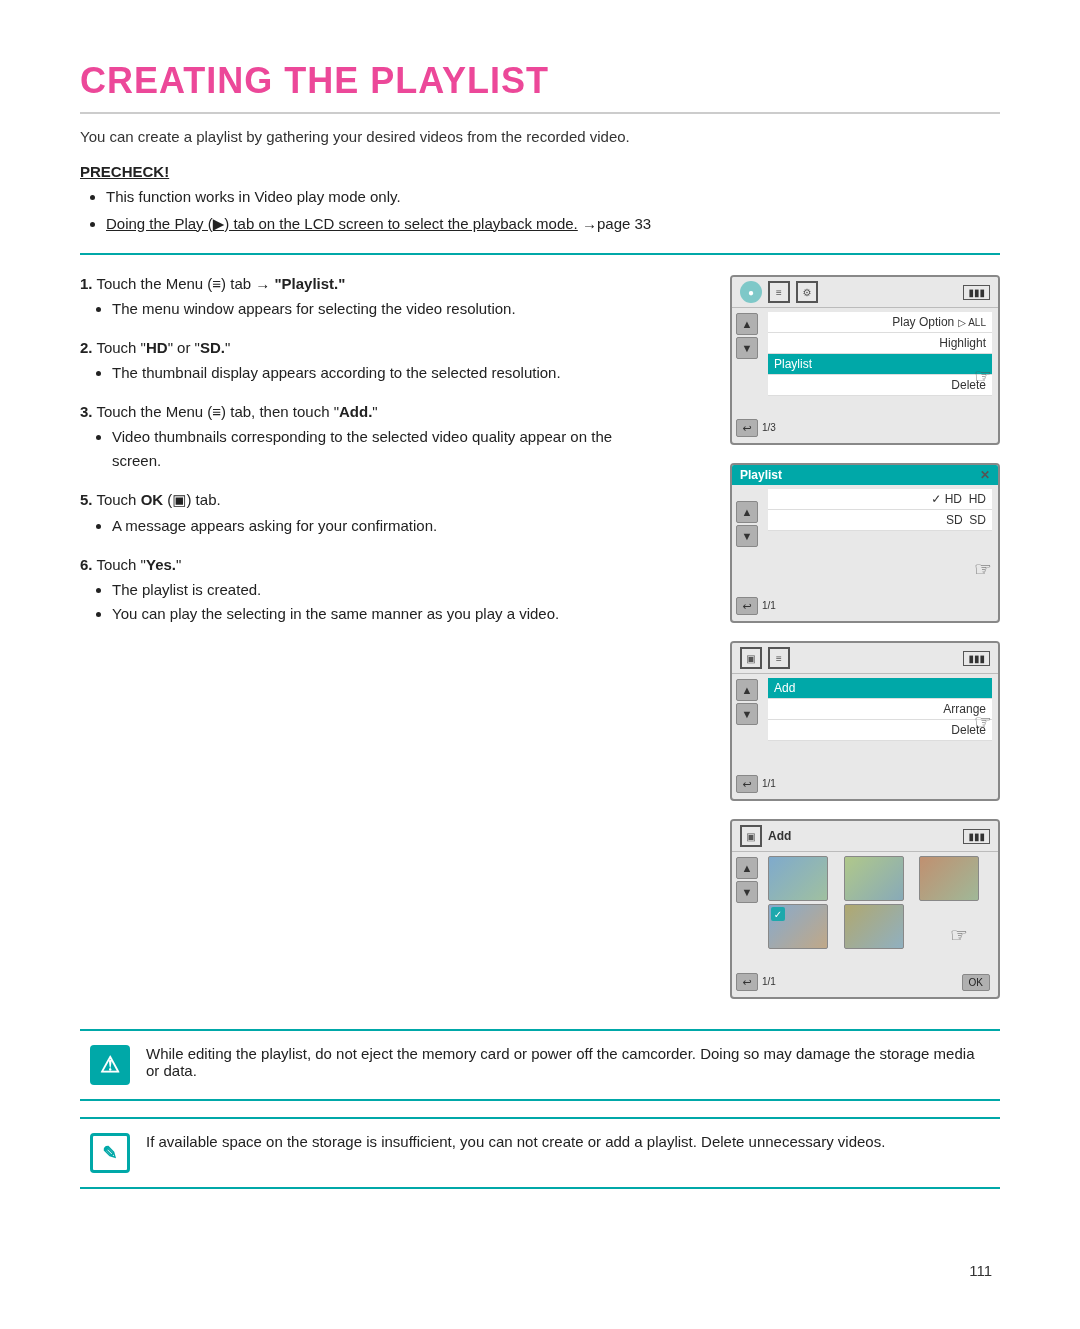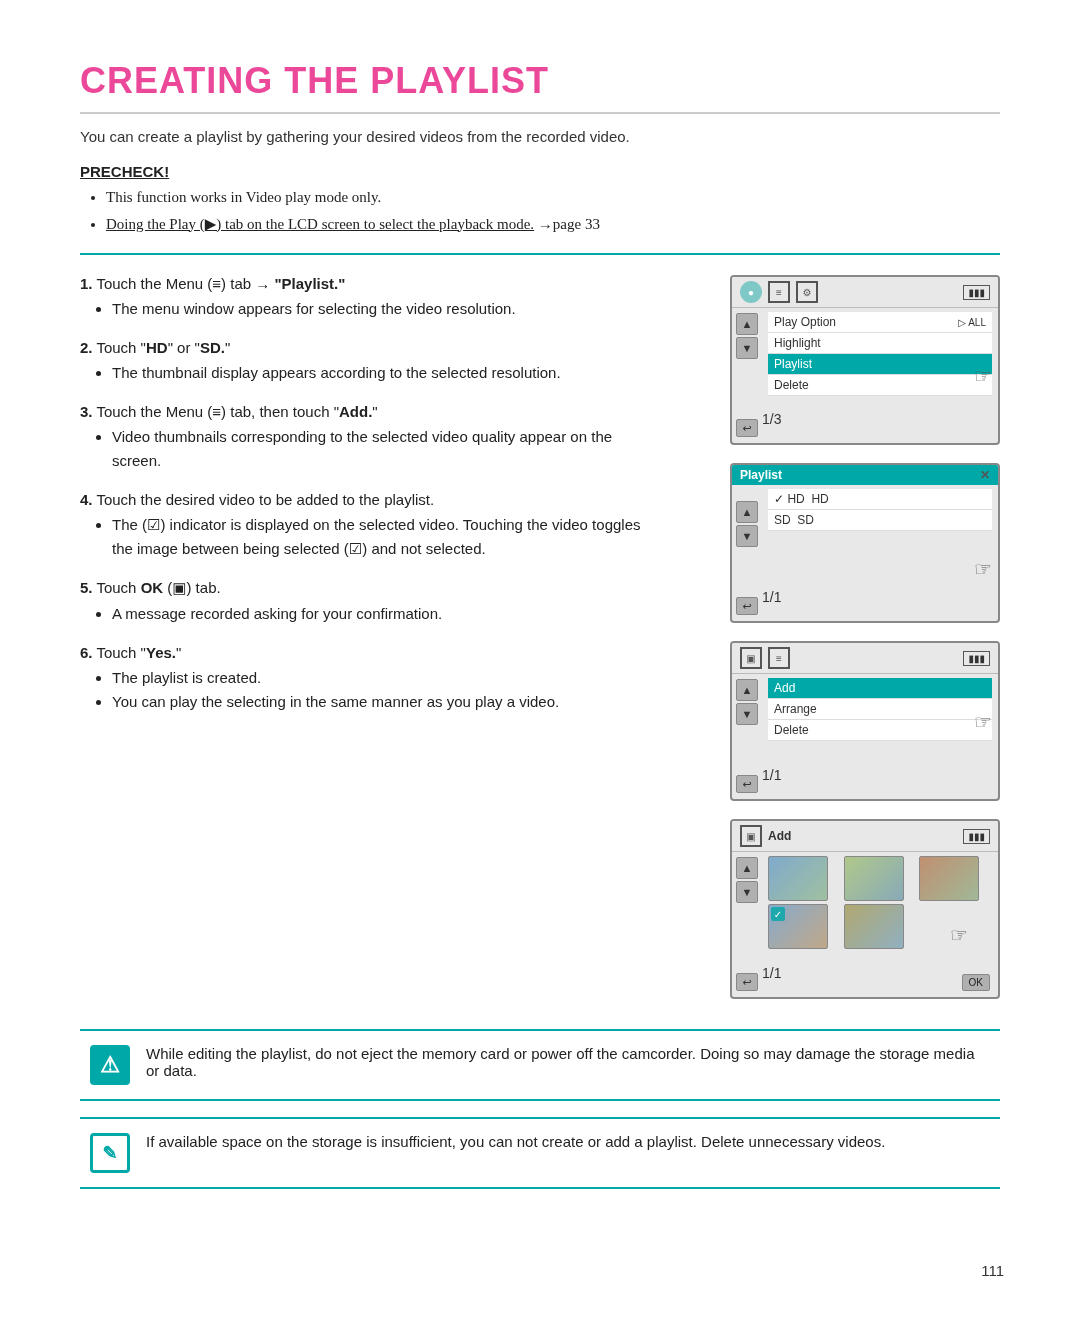--- a/index.html
+++ b/index.html
@@ -39,21 +39,20 @@
       list-style: disc;
       padding-left: 26px;
       margin-bottom: 20px;
       border-bottom: 2px solid #00a8a8;
       padding-bottom: 14px;
     }
     .precheck-list li {
       font-size: 15px;
       margin-bottom: 4px;
       line-height: 1.5;
-      font-family: Liberation Serif, serif;
     }
     .precheck-list li span.underline { text-decoration: underline; }
     .steps-area {
       display: flex;
       flex-direction: row;
       gap: 8px;
     }
     .steps-text {
       flex: 1;
       padding-right: 30px;
@@ -146,40 +145,40 @@
       display: flex; align-items: center; justify-content: center;
       font-size: 11px; color: #333;
       border-radius: 2px;
       position: absolute;
       left: 4px;
       bottom: 6px;
     }
     .ui-page-num {
       position: absolute;
       left: 30px;
-      bottom: 16px;
-      font-size: 14px;
+      bottom: 10px;
+      font-size: 10px;
       color: #333;
     }
     .ui-menu-area {
       margin-left: 30px;
       padding: 4px 6px;
     }
     .ui-menu-row {
       display: flex;
       align-items: center;
       padding: 3px 6px;
       font-size: 12px;
       border-bottom: 1px solid #ddd;
     }
     .ui-menu-row.highlighted {
       background: #00a8a8;
       color: #fff;
     }
-    .ui-menu-row.normal { background: #fff; color: #333; }
+    .ui-menu-row.normal { background: #fff; color: #333; text-align: right; }
     .ui-menu-row-label { flex: 1; }
     .ui-menu-row-icon { font-size: 10px; margin-left: 4px; }
     .finger-icon {
       position: absolute;
       right: 8px;
       font-size: 20px;
       color: #555;
     }
     .screen-wrapper {
       position: relative;
@@ -228,21 +227,21 @@
       border: 3px solid #00a8a8;
       border-radius: 4px;
       display: flex; align-items: center; justify-content: center;
       color: #00a8a8;
       font-size: 18px;
       font-weight: bold;
     }
     .page-number {
       position: absolute;
       bottom: 50px;
-      right: 76px;
+      right: 88px;
       font-size: 15px;
       color: #333;
       margin-left: 16px;
     }
     .step-num-label {
       font-weight: bold;
       font-size: 15px;
     }
     .ui-close-btn {
       font-size: 12px;
@@ -331,33 +330,26 @@
     </div>
 
     <div class="step-block">
       <span class="step-num-label">3.</span>
       <span class="step-title"> Touch the Menu (≡) tab, then touch "<strong>Add.</strong>"</span>
       <ul class="step-bullets">
         <li>Video thumbnails corresponding to the selected video quality appear on the screen.</li>
       </ul>
     </div>
 
-    <div class="step-block">
-      <span class="step-num-label">4.</span>
-      <span class="step-title"> Touch the desired video to be added to the playlist.</span>
-      <ul class="step-bullets">
-        <li>The (☑) indicator is displayed on the selected video. Touching the video toggles the image between being selected (☑) and not selected.</li>
-      </ul>
-    </div>
 
     <div class="step-block">
       <span class="step-num-label">5.</span>
       <span class="step-title"> Touch <strong>OK</strong> (▣) tab.</span>
       <ul class="step-bullets">
-        <li>A message recorded asking for your confirmation.</li>
+        <li>A message appears asking for your confirmation.</li>
       </ul>
     </div>
 
     <div class="step-block">
       <span class="step-num-label">6.</span>
       <span class="step-title"> Touch "<strong>Yes.</strong>"</span>
       <ul class="step-bullets">
         <li>The playlist is created.</li>
         <li>You can play the selecting in the same manner as you play a video.</li>
       </ul>

